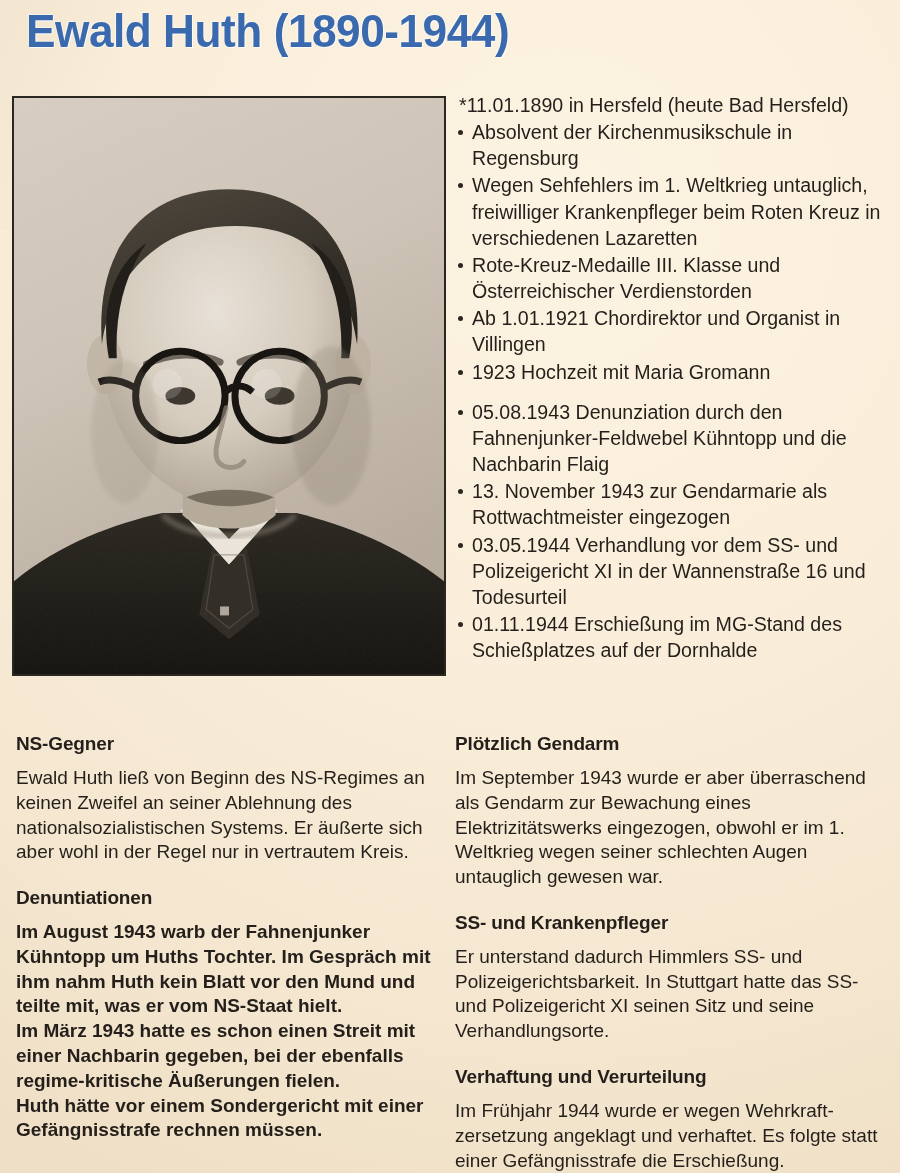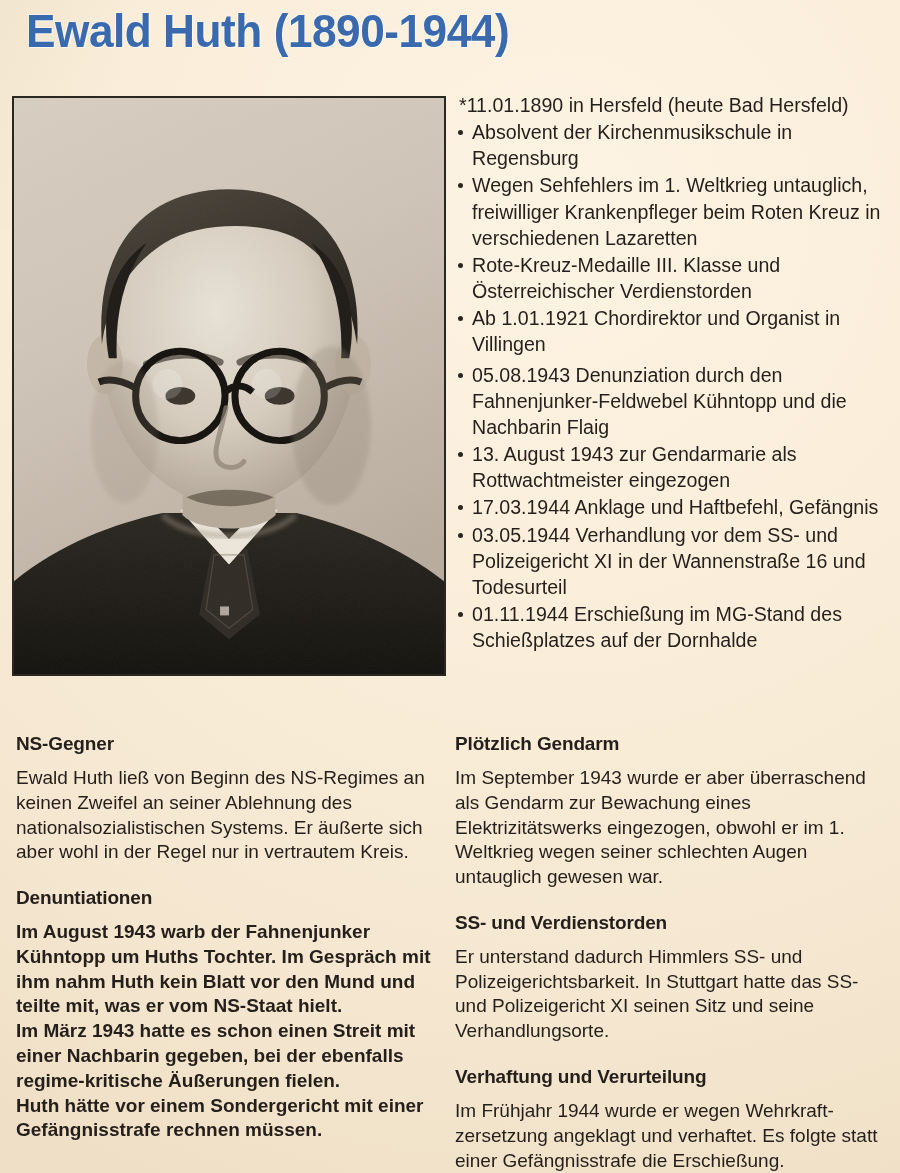--- a/index.html
+++ b/index.html
@@ -97,21 +97,21 @@
   .facts li::before {
     content: "";
     position: absolute;
     left: 3px;
     top: 11px;
     width: 5px;
     height: 5px;
     border-radius: 50%;
     background: #2b2620;
   }
-  .facts li.gap { margin-top: 4px; }
+  .facts li.gap { margin-top: 14px; }
 
   
   .cols {
     position: absolute;
     left: 0;
     top: 733px;
     width: 900px;
     height: 440px;
   }
   .col {
@@ -235,23 +235,23 @@
     </svg>
   </div>
 
   <div class="facts">
     <p class="lead">*11.01.1890 in Hersfeld (heute Bad Hersfeld)</p>
     <ul>
       <li>Absolvent der Kirchenmusikschule in Regensburg</li>
       <li>Wegen Sehfehlers im 1. Weltkrieg untauglich, freiwilliger Krankenpfleger beim Roten Kreuz in verschiedenen Lazaretten</li>
       <li>Rote-Kreuz-Medaille III. Klasse und Österreichischer Verdienstorden</li>
       <li>Ab 1.01.1921 Chordirektor und Organist in Villingen</li>
+      <li>1923 Hochzeit mit Maria Gromann</li>
       <li class="gap">05.08.1943 Denunziation durch den Fahnenjunker-Feldwebel Kühntopp und die Nachbarin Flaig</li>
-      <li>13. August 1943 zur Gendarmarie als Rottwachtmeister eingezogen</li>
-      <li>17.03.1944 Anklage und Haftbefehl, Gefängnis</li>
+      <li>13. November 1943 zur Gendarmarie als Rottwachtmeister eingezogen</li>
       <li>03.05.1944 Verhandlung vor dem SS- und Polizeigericht XI in der Wannenstraße 16 und Todesurteil</li>
       <li>01.11.1944 Erschießung im MG-Stand des Schießplatzes auf der Dornhalde</li>
     </ul>
   </div>
 
   <div class="cols">
 
     <div class="col col-left">
 
       <div class="sec">
@@ -271,21 +271,21 @@
     </div>
 
     <div class="col col-right">
 
       <div class="sec">
         <h2 class="sec-head">Plötzlich Gendarm</h2>
         <p class="sec-body">Im September 1943 wurde er aber überraschend als Gendarm zur Bewachung eines Elektrizitätswerks eingezogen, obwohl er im 1. Weltkrieg wegen seiner schlechten Augen untauglich gewesen war.</p>
       </div>
 
       <div class="sec">
-        <h2 class="sec-head">SS- und Verdienstorden</h2>
+        <h2 class="sec-head">SS- und Krankenpfleger</h2>
         <p class="sec-body">Er unterstand dadurch Himmlers SS- und Polizeigerichtsbarkeit. In Stuttgart hatte das SS- und Polizeigericht XI seinen Sitz und seine Verhandlungsorte.</p>
       </div>
 
       <div class="sec">
         <h2 class="sec-head">Verhaftung und Verurteilung</h2>
         <p class="sec-body">Im Frühjahr 1944 wurde er wegen Wehrkraft-zersetzung angeklagt und verhaftet. Es folgte statt einer Gefängnisstrafe die Erschießung.</p>
       </div>
 
     </div>
 

